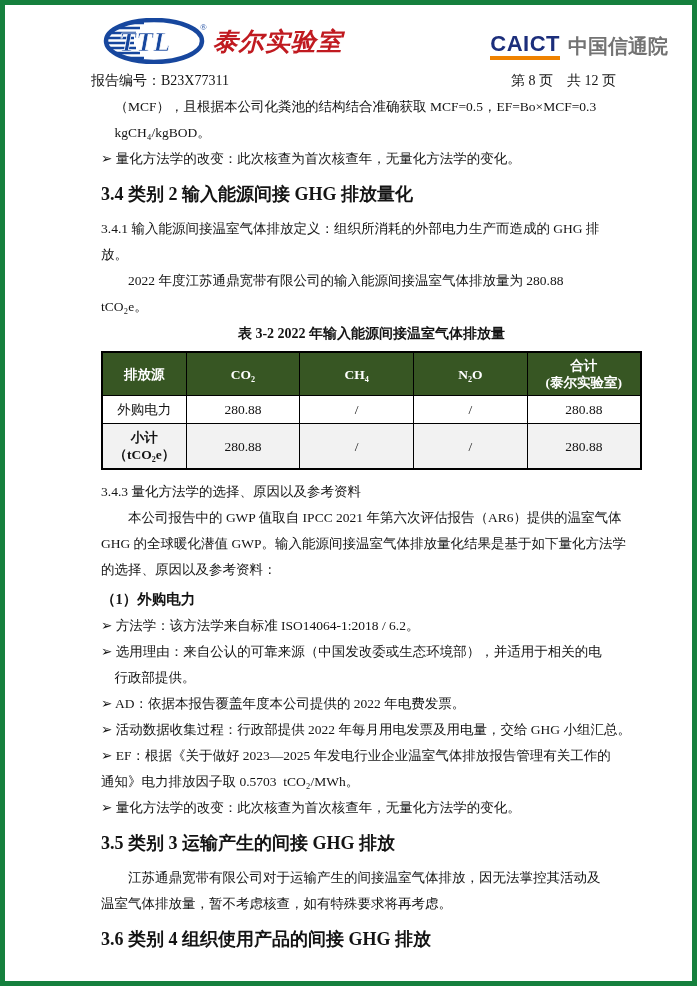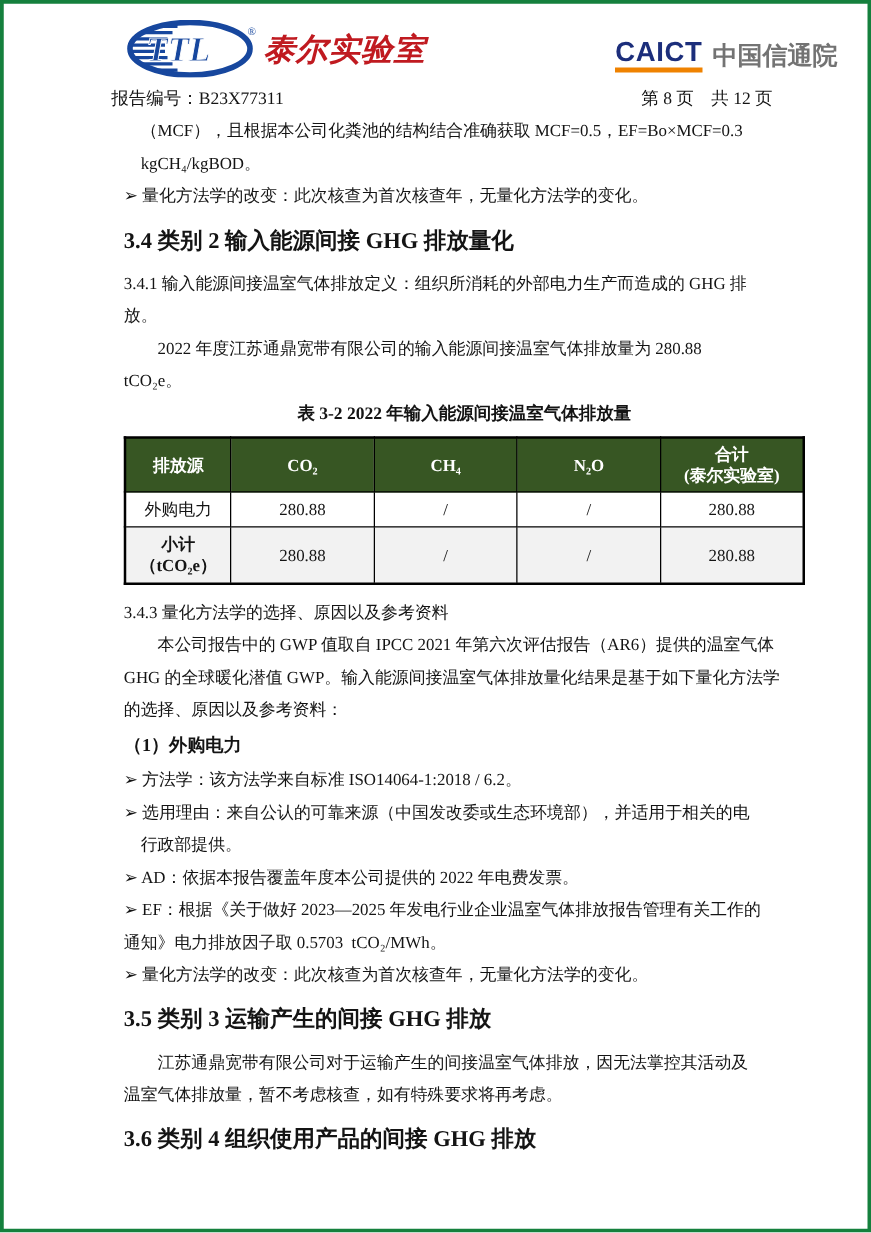--- a/index.html
+++ b/index.html
@@ -1,18 +1,18 @@
 <!DOCTYPE html>
 <html><head>
 <meta charset="utf-8">
 <style>
   html,body{margin:0;padding:0;background:#ffffff;}
   .page{
     width:697px;height:986px;background:#fff;box-sizing:border-box;
-    border:3px solid #15803d;overflow:hidden;
+    border:5px solid #15803d;overflow:hidden;
     font-family:"Liberation Serif","DejaVu Serif",serif;color:#141414;
   }
   
   .logo-row{display:flex;justify-content:space-between;align-items:center;padding:13px 24px 0 97px;}
   .ttl-logo{display:flex;align-items:center;position:relative;}
   .ttl-reg{font-size:9px;color:#17479e;position:relative;top:-14px;left:-10px;}
   .ttl-cn{font-size:25px;font-weight:bold;font-style:italic;color:#c01a20;letter-spacing:1px;margin-left:-4px;white-space:nowrap;}
   .caict-logo{display:flex;align-items:center;padding-top:10px;}
   .caict-en{font-family:"Liberation Sans","DejaVu Sans",sans-serif;font-weight:bold;font-size:22px;
     color:#1c2e7b;line-height:1;border-bottom:4px solid #ef8200;padding-bottom:1px;letter-spacing:.5px;}
@@ -125,20 +125,21 @@
 
     <p class="t">3.4.3 量化方法学的选择、原因以及参考资料</p>
     <p class="t">　　本公司报告中的 GWP 值取自 IPCC 2021 年第六次评估报告（AR6）提供的温室气体
 GHG 的全球暖化潜值 GWP。输入能源间接温室气体排放量化结果是基于如下量化方法学
 的选择、原因以及参考资料：</p>
     <p class="h3">（1）外购电力</p>
     <p class="t">➢ 方法学：该方法学来自标准 ISO14064-1:2018 / 6.2。</p>
     <p class="t">➢ 选用理由：来自公认的可靠来源（中国发改委或生态环境部），并适用于相关的电
 　行政部提供。</p>
     <p class="t">➢ AD：依据本报告覆盖年度本公司提供的 2022 年电费发票。</p>
+    <p class="t">➢ 活动数据收集过程：行政部提供 2022 年每月用电发票及用电量，交给 GHG 小组汇总。</p>
     <p class="t">➢ EF：根据《关于做好 2023—2025 年发电行业企业温室气体排放报告管理有关工作的
 通知》电力排放因子取 0.5703  tCO₂/MWh。</p>
     <p class="t">➢ 量化方法学的改变：此次核查为首次核查年，无量化方法学的变化。</p>
     <p class="h2">3.5 类别 3 运输产生的间接 GHG 排放</p>
     <p class="t">　　江苏通鼎宽带有限公司对于运输产生的间接温室气体排放，因无法掌控其活动及
 温室气体排放量，暂不考虑核查，如有特殊要求将再考虑。</p>
     <p class="h2">3.6 类别 4 组织使用产品的间接 GHG 排放</p>
   </div>
 
 </div>

